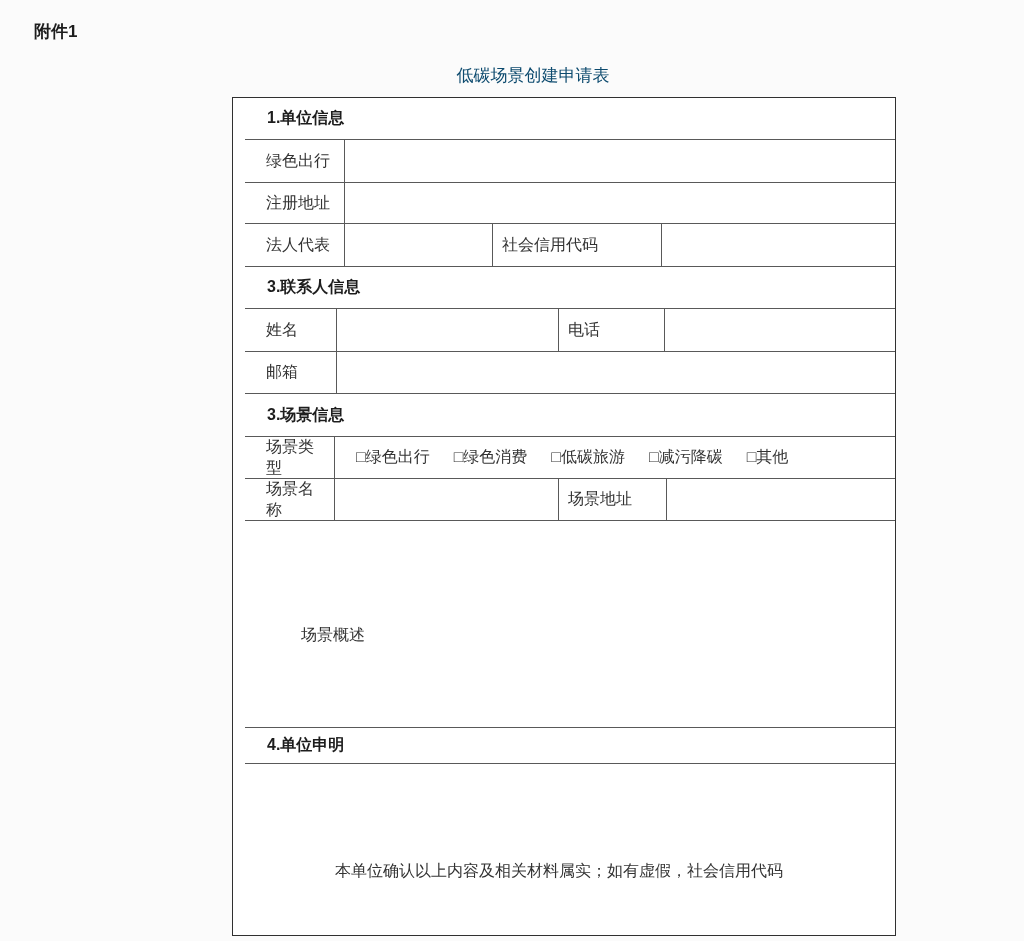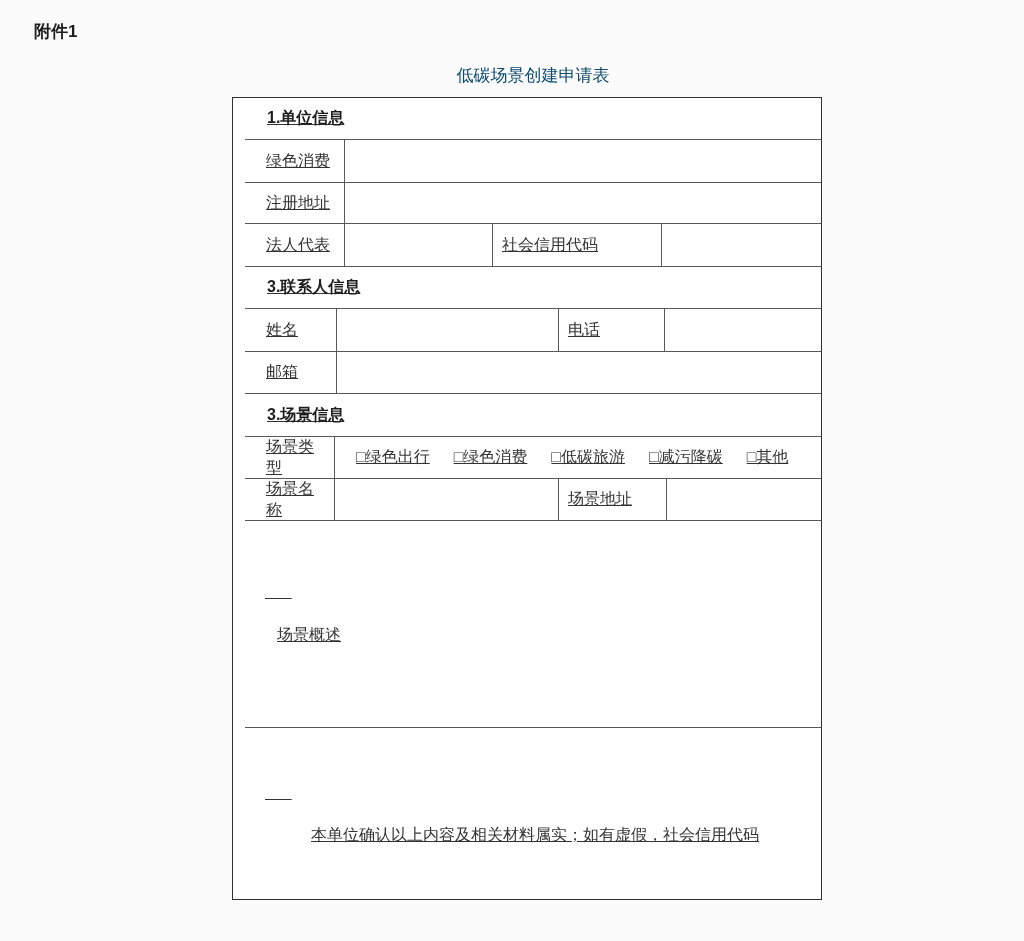--- a/index.html
+++ b/index.html
@@ -21,63 +21,62 @@
   }
   .attachment{
     position:absolute;left:10px;top:20px;
     font-size:17px;font-weight:bold;color:var(--heading);
   }
   .doc-title{
     position:absolute;left:220px;top:64px;width:590px;
     text-align:center;font-size:17px;color:#0c4a6e;
   }
   .form-table{
-    position:absolute;left:220px;top:97px;width:590px;
+    position:absolute;left:220px;top:97px;width:664px;
     background:var(--table-bg);
     border:1px solid var(--border-outer);
-    text-decoration:underline;
   }
   .row{display:flex;border-bottom:1px solid var(--border-inner);}
   .row:last-child{border-bottom:none;}
   .cell{
     border-right:1px solid var(--border-inner);
     display:flex;align-items:center;
     padding:0 9px;font-size:16px;color:var(--text);
     overflow:hidden;white-space:pre-wrap;
   }
   .cell:last-child{border-right:none;}
   .grow{flex:1;}
   .sec{font-weight:bold;color:var(--heading);padding-left:10px;}
   .h42{height:42px}.h43{height:43px}.h41{height:41px}
   .h207{height:207px}.h36{height:36px}.h171{height:171px}
   .w88{width:88px}.w148{width:148px}.w169{width:169px}
   .w80{width:80px}.w222{width:222px}.w106{width:106px}
   .w78{width:78px}.w224{width:224px}.w108{width:108px}
-  .block{display:block;align-items:flex-start;}
+  .block{display:block;align-items:flex-start;margin-left:24px;}
   .block.pad-a{padding:6px 8px;line-height:43px;}
   .block.pad-b{padding:2px 8px;line-height:42px;}
   .indent{text-indent:34px;}
   .line{white-space:pre-wrap;}
   .opt{margin-right:12px;white-space:pre;}
   .opt:last-child{margin-right:11px;}
 </style>
 </head>
 <body>
 
 <div class="attachment">附件1</div>
 
 <div class="doc-title">低碳场景创建申请表</div>
 
 <div class="form-table">
 
   <div class="row h42">
     <div class="cell grow sec">1.单位信息</div>
   </div>
   <div class="row h43">
-    <div class="cell w88">绿色消费</div>
+    <div class="cell w88">绿色出行</div>
     <div class="cell grow"></div>
   </div>
   <div class="row h41">
     <div class="cell w88">注册地址</div>
     <div class="cell grow"></div>
   </div>
   <div class="row h43">
     <div class="cell w88">法人代表</div>
     <div class="cell w148"></div>
     <div class="cell w169">社会信用代码</div>
@@ -118,20 +117,23 @@
     <div class="cell grow"></div>
   </div>
   <div class="row h207">
     <div class="cell grow block pad-a">
       <div class="line">场景概述</div>
       
       
     </div>
   </div>
 
+  <div class="row h36">
+    <div class="cell grow sec">4.单位申明</div>
+  </div>
   <div class="row h171">
     <div class="cell grow block pad-b">
       <div class="line indent">本单位确认以上内容及相关材料属实；如有虚假，社会信用代码</div>
       
       
       
     </div>
   </div>
 
 </div>

